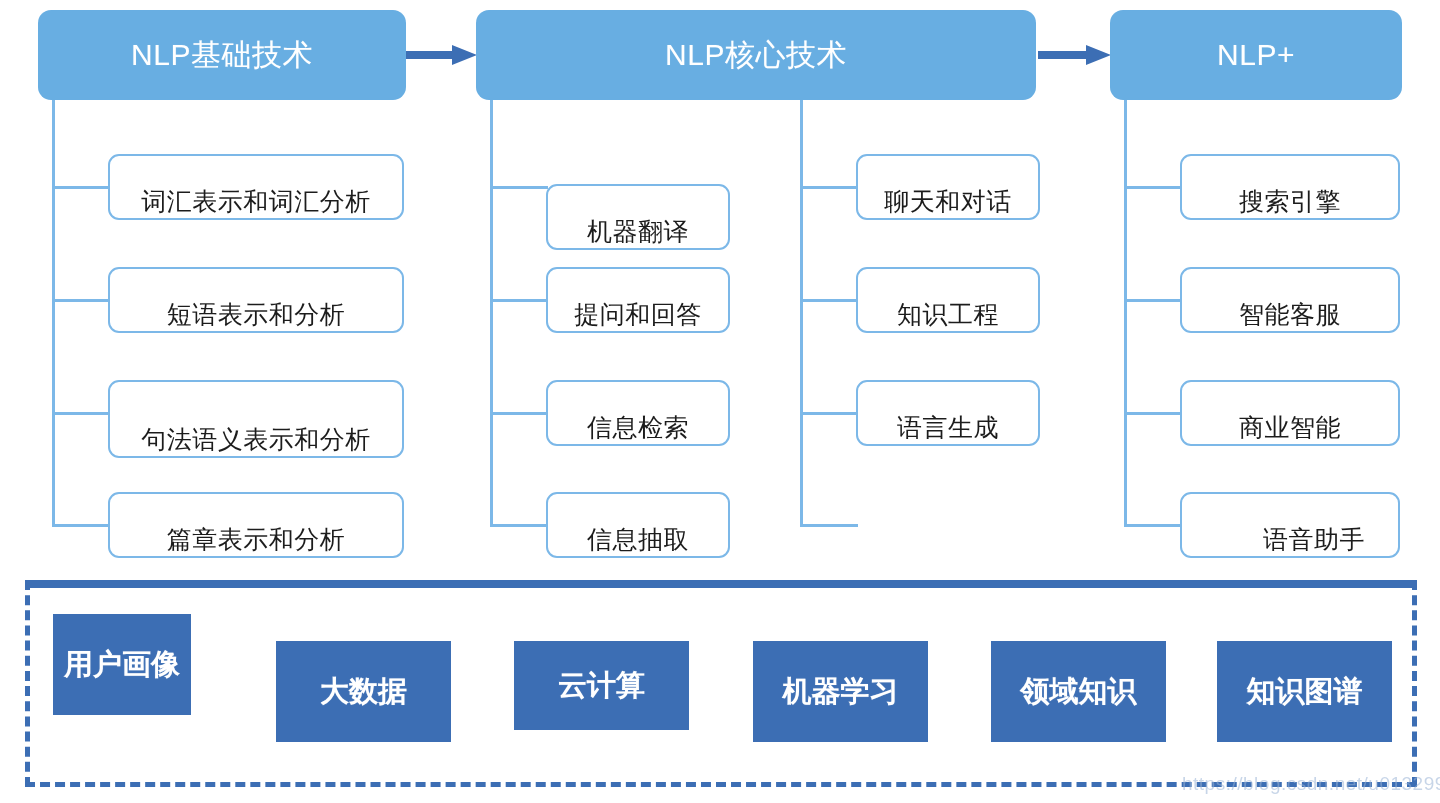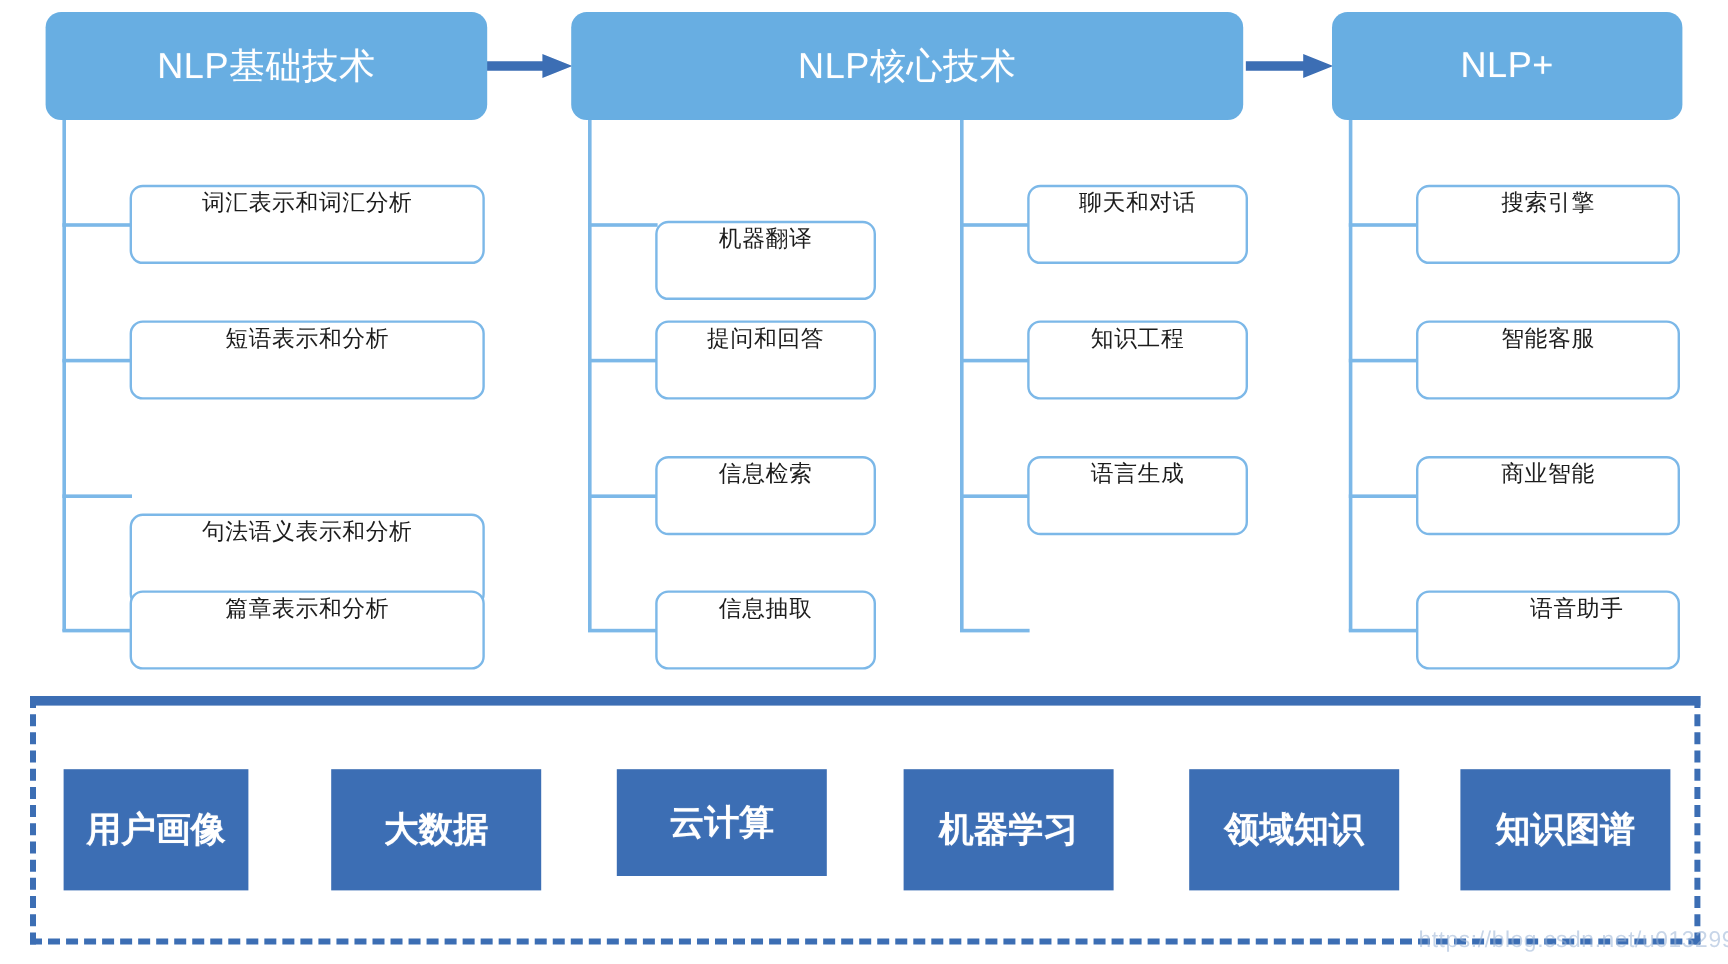--- a/index.html
+++ b/index.html
@@ -41,23 +41,23 @@
     display: block;
   }
 
   
   .leaf-box {
     position: absolute;
     background: #ffffff;
     border: 2px solid #7cb8e8;
     border-radius: 11px;
     display: flex;
-    align-items: flex-start;
+    align-items: flex-end;
     justify-content: center;
-    font-size: 19px;
+    font-size: 25px;
     color: #1c1c1c;
     box-sizing: border-box;
     letter-spacing: 0.5px;
   }
 
   
   .trunk {
     position: absolute;
     width: 3px;
     background: #7cb8e8;
@@ -136,21 +136,21 @@
   <div class="stub" style="left:52px; top:299px; width:58px;"></div>
   <div class="stub" style="left:52px; top:412px; width:58px;"></div>
   <div class="stub" style="left:52px; top:524px; width:58px;"></div>
 
   <div class="leaf-box" style="left:108px; top:154px; width:296px; height:66px;">
     <span>词汇表示和词汇分析</span>
   </div>
   <div class="leaf-box" style="left:108px; top:267px; width:296px; height:66px;">
     <span>短语表示和分析</span>
   </div>
-  <div class="leaf-box" style="left:108px; top:380px; width:296px; height:78px;margin-top:48px;">
+  <div class="leaf-box" style="left:108px; top:380px; width:296px; height:78px;">
     <span>句法语义表示和分析</span>
   </div>
   <div class="leaf-box" style="left:108px; top:492px; width:296px; height:66px;">
     <span>篇章表示和分析</span>
   </div>
 
   <div class="trunk" style="left:490px; top:100px; height:426px;"></div>
 
   <div class="stub" style="left:490px; top:186px; width:58px;"></div>
   <div class="stub" style="left:490px; top:299px; width:58px;"></div>
@@ -203,21 +203,21 @@
   <div class="leaf-box" style="left:1180px; top:380px; width:220px; height:66px;">
     <span>商业智能</span>
   </div>
   <div class="leaf-box" style="left:1180px; top:492px; width:220px; height:66px;padding-left:48px;">
     <span>语音助手</span>
   </div>
 
   <div class="foundation-frame" style="left:25px; top:580px; width:1392px; height:207px;"></div>
   <div class="foundation-top-rule" style="left:25px; top:580px; width:1392px; height:8px;"></div>
 
-  <div class="foundation-box" style="left:53px; top:641px; width:154px; height:101px;font-family:Liberation Mono, monospace;">
+  <div class="foundation-box" style="left:53px; top:614px; width:138px; height:101px;font-family:Liberation Mono, monospace;">
     <span>用户画像</span>
   </div>
   <div class="foundation-box" style="left:276px; top:641px; width:175px; height:101px;">
     <span>大数据</span>
   </div>
   <div class="foundation-box" style="left:514px; top:641px; width:175px; height:89px;">
     <span>云计算</span>
   </div>
   <div class="foundation-box" style="left:753px; top:641px; width:175px; height:101px;">
     <span>机器学习</span>

